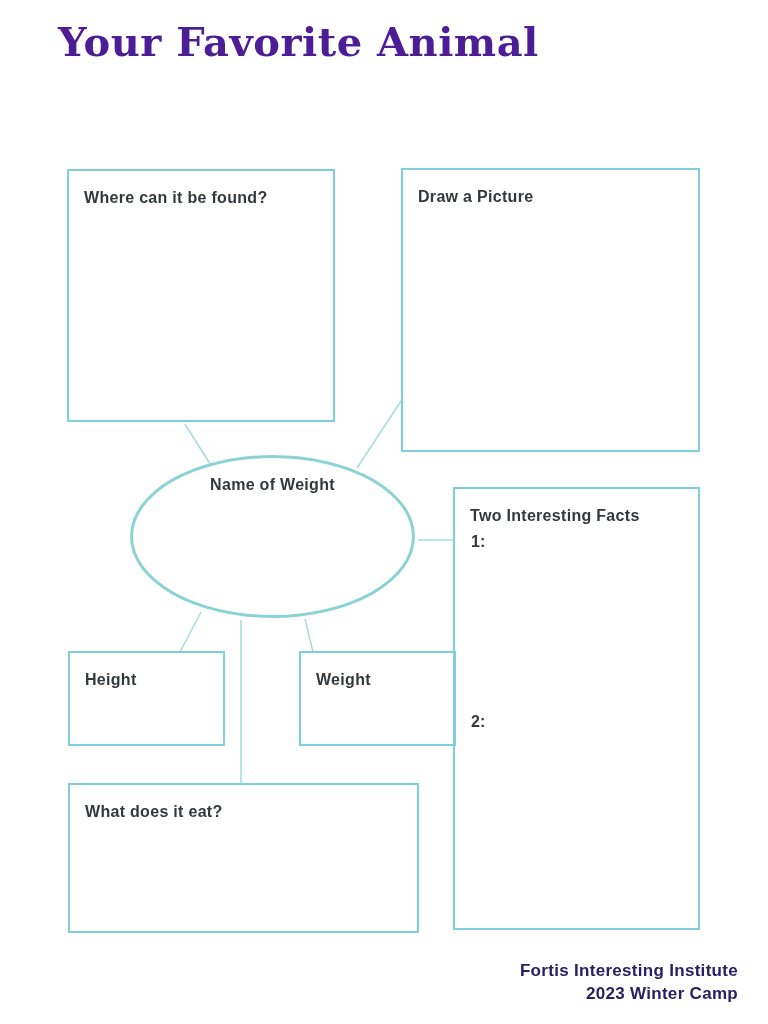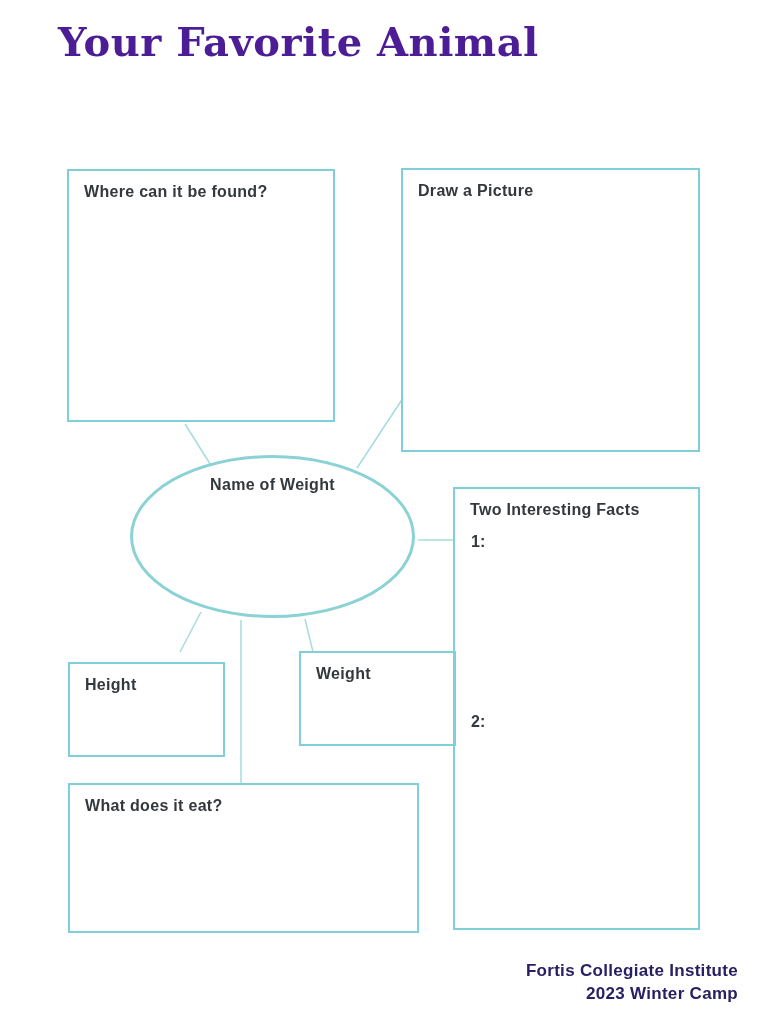--- a/index.html
+++ b/index.html
@@ -54,30 +54,30 @@
   }
   .fact-box {
     position: absolute;
     border: 2px solid #7ecfd7;
     background: transparent;
     box-sizing: border-box;
     z-index: 1;
   }
   .box-label {
     display: block;
-    padding: 12px 15px;
+    padding: 18px 15px;
     font-size: 16px;
     font-weight: 600;
     letter-spacing: 0.3px;
     color: #33383c;
   }
   .box-found  { left: 67px;  top: 169px; width: 268px; height: 253px; }
   .box-draw   { left: 401px; top: 168px; width: 299px; height: 284px; }
   .box-facts  { left: 453px; top: 487px; width: 247px; height: 443px; }
-  .box-height { left: 68px;  top: 651px; width: 157px; height: 95px; margin-top: 11px; }
+  .box-height { left: 68px;  top: 651px; width: 157px; height: 95px; }
   .box-weight { left: 257px; top: 651px; width: 157px; height: 95px; margin-left: 42px; }
   .box-eat    { left: 68px;  top: 783px; width: 351px; height: 150px; }
   .fact-item {
     position: absolute;
     left: 16px;
     font-size: 16px;
     font-weight: 600;
     color: #33383c;
   }
   .fact-item-1 { top: 44px; }
@@ -152,17 +152,17 @@
 
   <div class="fact-box box-weight">
     <span class="box-label">Weight</span>
   </div>
 
   <div class="fact-box box-eat">
     <span class="box-label">What does it eat?</span>
   </div>
 
   <div class="footer">
-    <div>Fortis Collegiate Institute</div>
+    <div>Fortis Interesting Institute</div>
     <div>2023 Winter Camp</div>
   </div>
 
 </div>
 
 </body></html>

